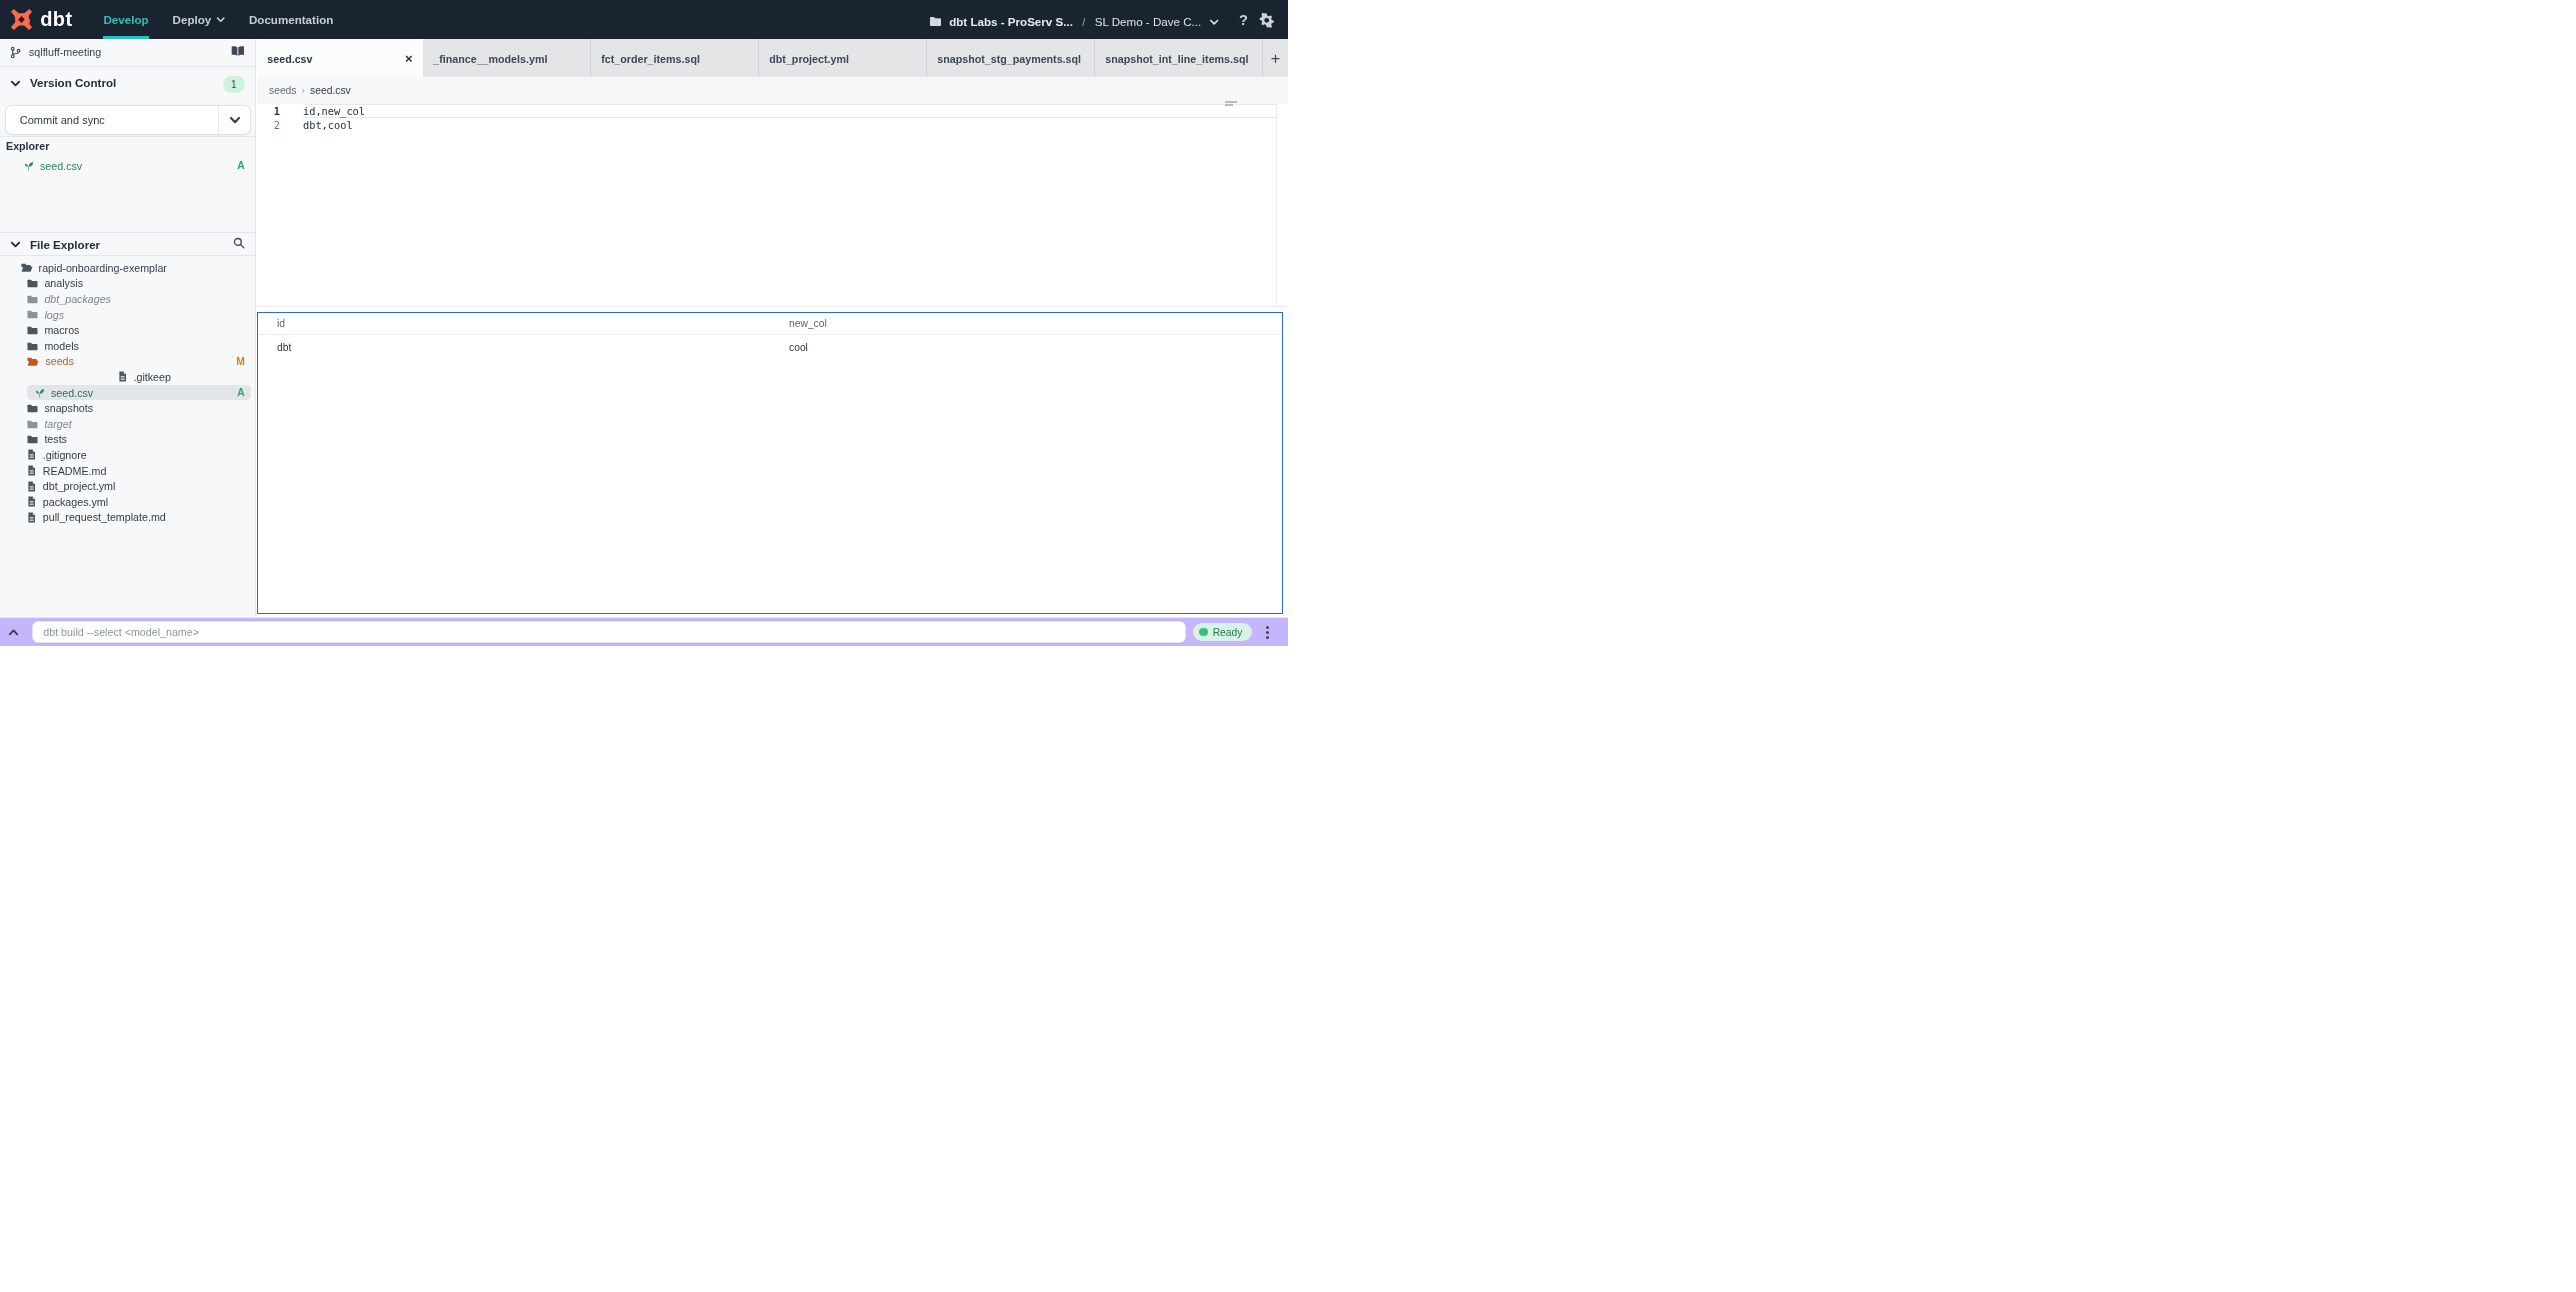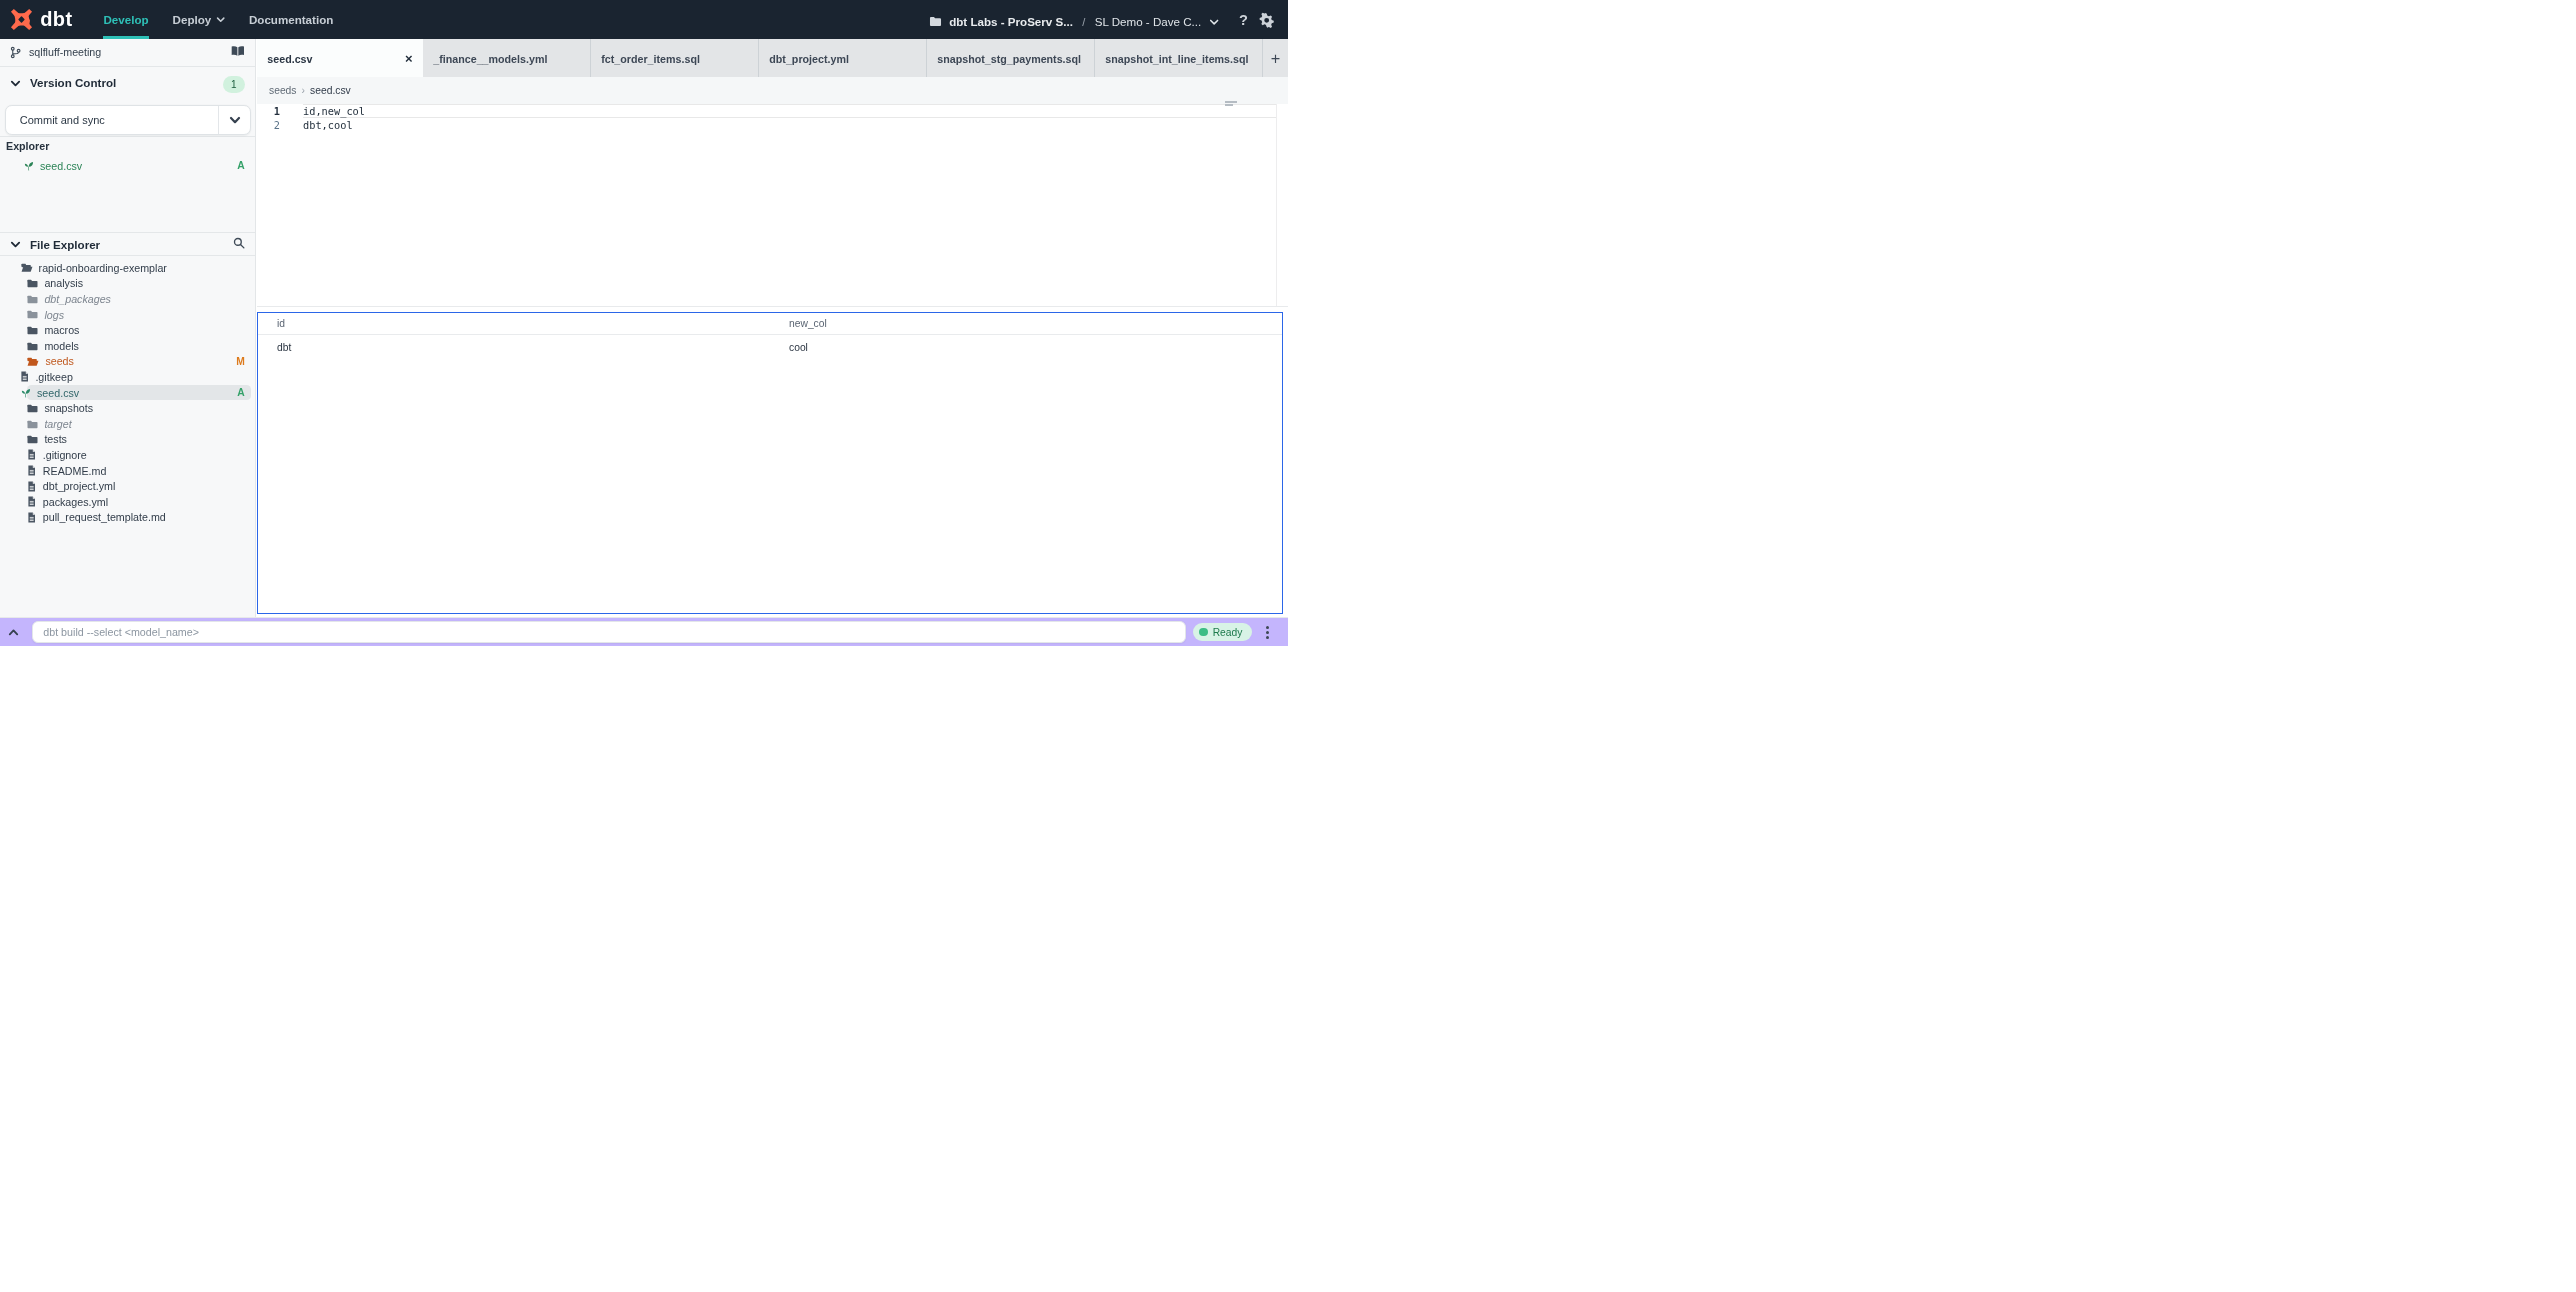--- a/index.html
+++ b/index.html
@@ -37,21 +37,21 @@
   .change-row { position:absolute; top:117px; left:0; right:0; height:19px; display:flex; align-items:center; padding-left:23px; cursor:pointer; }
   .change-name { font-size:10.7px; color:#2c8457; margin-left:6px; }
   .status-a { margin-left:auto; margin-right:10.3px; font-size:10.3px; font-weight:bold; color:#35a169; }
   .fe-header { top:193px; height:24px; border-top:0.9px solid #e4e7e9; border-bottom:0.9px solid #e4e7e9; }
   .search-icon { margin-left:auto; color:#3e4a57; cursor:pointer; }
 
   .tree { position:absolute; top:221px; left:0; right:0; }
   .tree-row { height:15.6px; display:flex; align-items:center; font-size:10.7px; color:#323d4a; cursor:pointer; position:relative; }
   .tree-row .ticon { display:flex; align-items:center; color:#4a5562; }
   .tname { margin-left:6px; white-space:nowrap; }
-  .lvl0 { padding-left:20.6px; } .lvl1 { padding-left:27.4px; } .lvl2 { padding-left:20px; }
+  .lvl0 { padding-left:20.6px; } .lvl1 { padding-left:27.4px; } .lvl2 { padding-left:34px;justify-content:center; }
   .muted .tname { color:#7d858f; font-style:italic; }
   .muted .ticon { color:#8a929b; }
   .row-seeds .ticon { color:#c1571c; } .row-seeds .tname { color:#c05a21; }
   .row-seedcsv .ticon { color:#2a8a68; } .row-seedcsv .tname { color:#33676b; }
   .tree-row.selected::before { content:""; position:absolute; left:27.4px; right:4.3px; top:0; bottom:0; background:#e3e6e8; border-radius:4.3px; }
   .tree-row > * { position:relative; }
   .tbadge { margin-left:auto; margin-right:10.3px; font-size:10.3px; font-weight:bold; }
   .tbadge.orange { color:#dd7a1c; } .tbadge.green { color:#35a169; }
 
   

